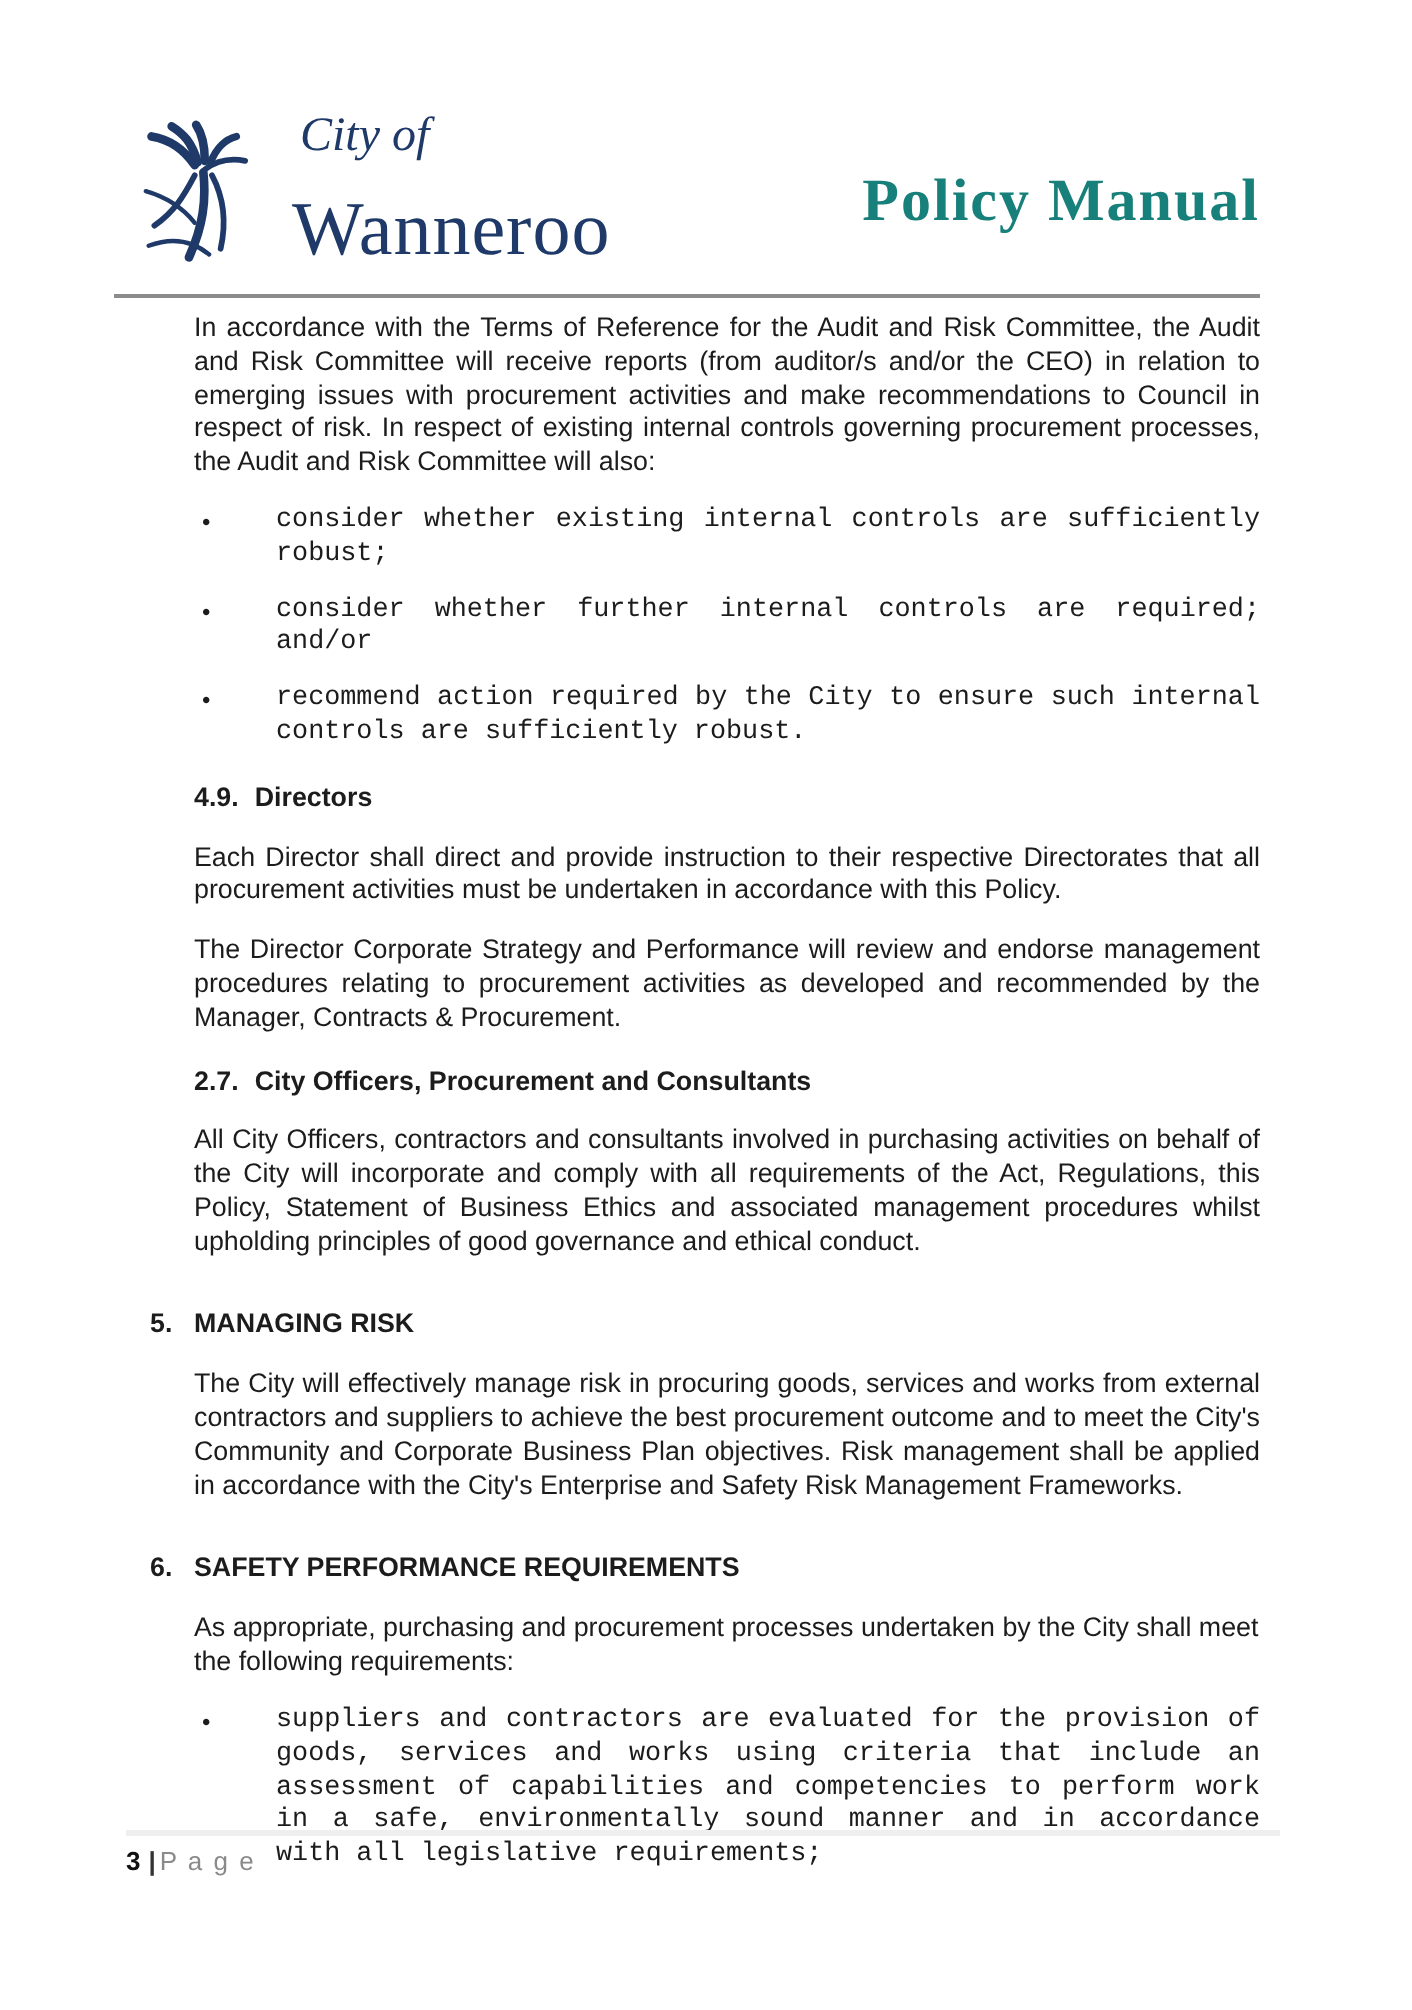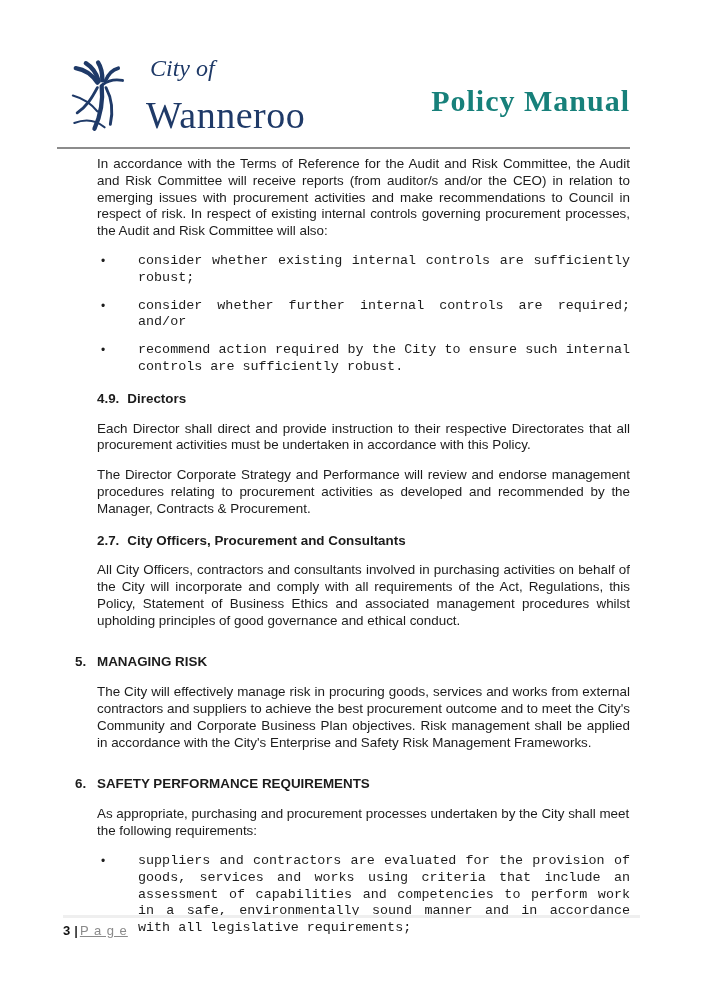--- a/index.html
+++ b/index.html
@@ -57,21 +57,21 @@
   .first-heading{margin-top:10px;}
   
   .footer{
     position:absolute;left:63px;top:915px;width:577px;
     border-top:3px solid #efefef;
     padding-top:5px;
     font-size:13px;
   }
   .footer .pg-num{font-weight:bold;color:#111;}
   .footer .pg-sep{color:#333;font-weight:bold;margin:0 2px 0 4px;}
-  .footer .pg-word{color:#8a8a8a;letter-spacing:1px;text-decoration:underline;}
+  .footer .pg-word{color:#8a8a8a;letter-spacing:1px;}
 </style>
 </head>
 <body>
 
 <div class="page">
 
   <div class="header">
     <div class="logo">
       <svg class="logo-icon" viewBox="0 0 100 100">
         <g fill="none" stroke="#1f3a68" stroke-linecap="round">

